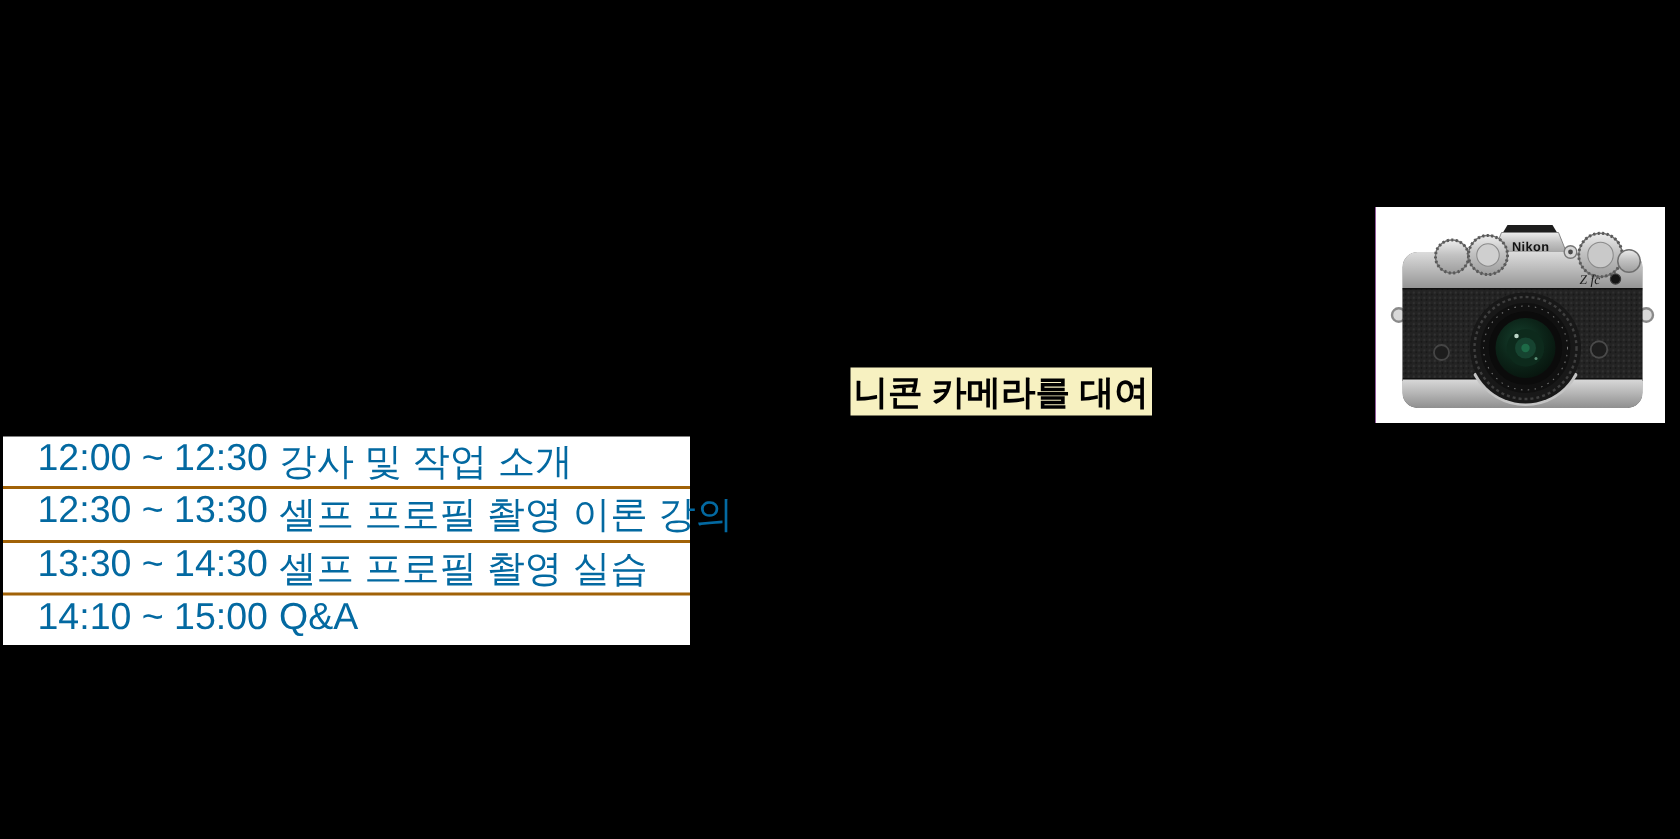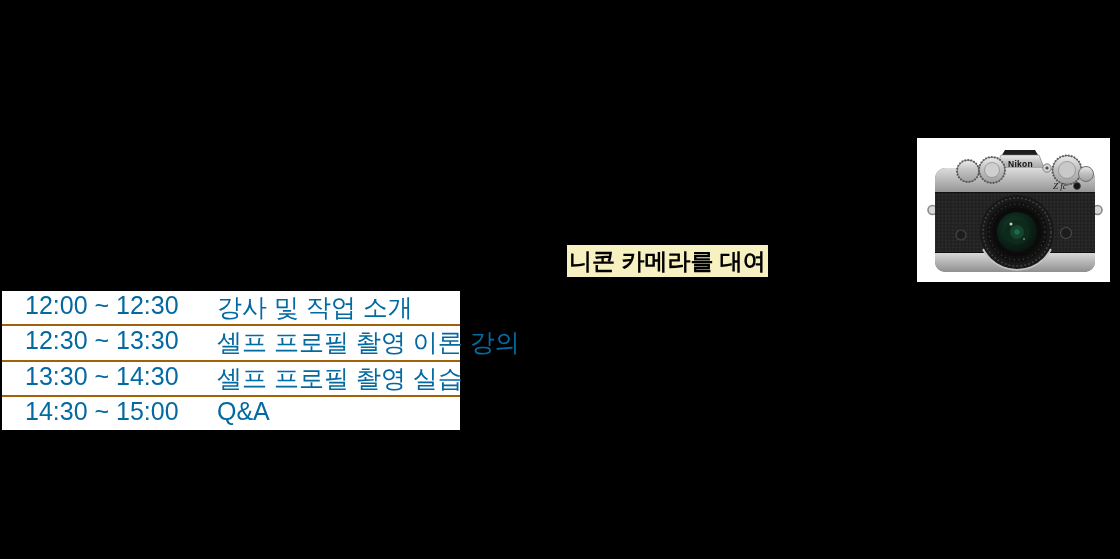--- a/index.html
+++ b/index.html
@@ -40,21 +40,20 @@
   .schedule .row + .row {
     border-top: 2px solid #a16207;
   }
   .schedule .time {
     width: 161px;
     flex: none;
     letter-spacing: 0px;
   }
   .schedule .activity {
     flex: none;
-    margin-left: 31px;
   }
 
   
   .note {
     position: absolute;
     left: 567px;
     top: 245px;
     height: 32px;
     line-height: 32px;
     padding: 0 2px;
@@ -105,21 +104,21 @@
     </div>
     <div class="row">
       <span class="time">12:30 ~ 13:30</span>
       <span class="activity">셀프 프로필 촬영 이론 강의</span>
     </div>
     <div class="row">
       <span class="time">13:30 ~ 14:30</span>
       <span class="activity">셀프 프로필 촬영 실습</span>
     </div>
     <div class="row">
-      <span class="time">14:30 ~ 15:00</span>
+      <span class="time">14:10 ~ 15:00</span>
       <span class="activity">Q&amp;A</span>
     </div>
   </div>
 
   <div class="note">니콘 카메라를 대여</div>
 
   <div class="camera-figure">
     <svg viewBox="0 0 193 144">
       <defs>
         <linearGradient id="silver" x1="0" y1="0" x2="0" y2="1">

